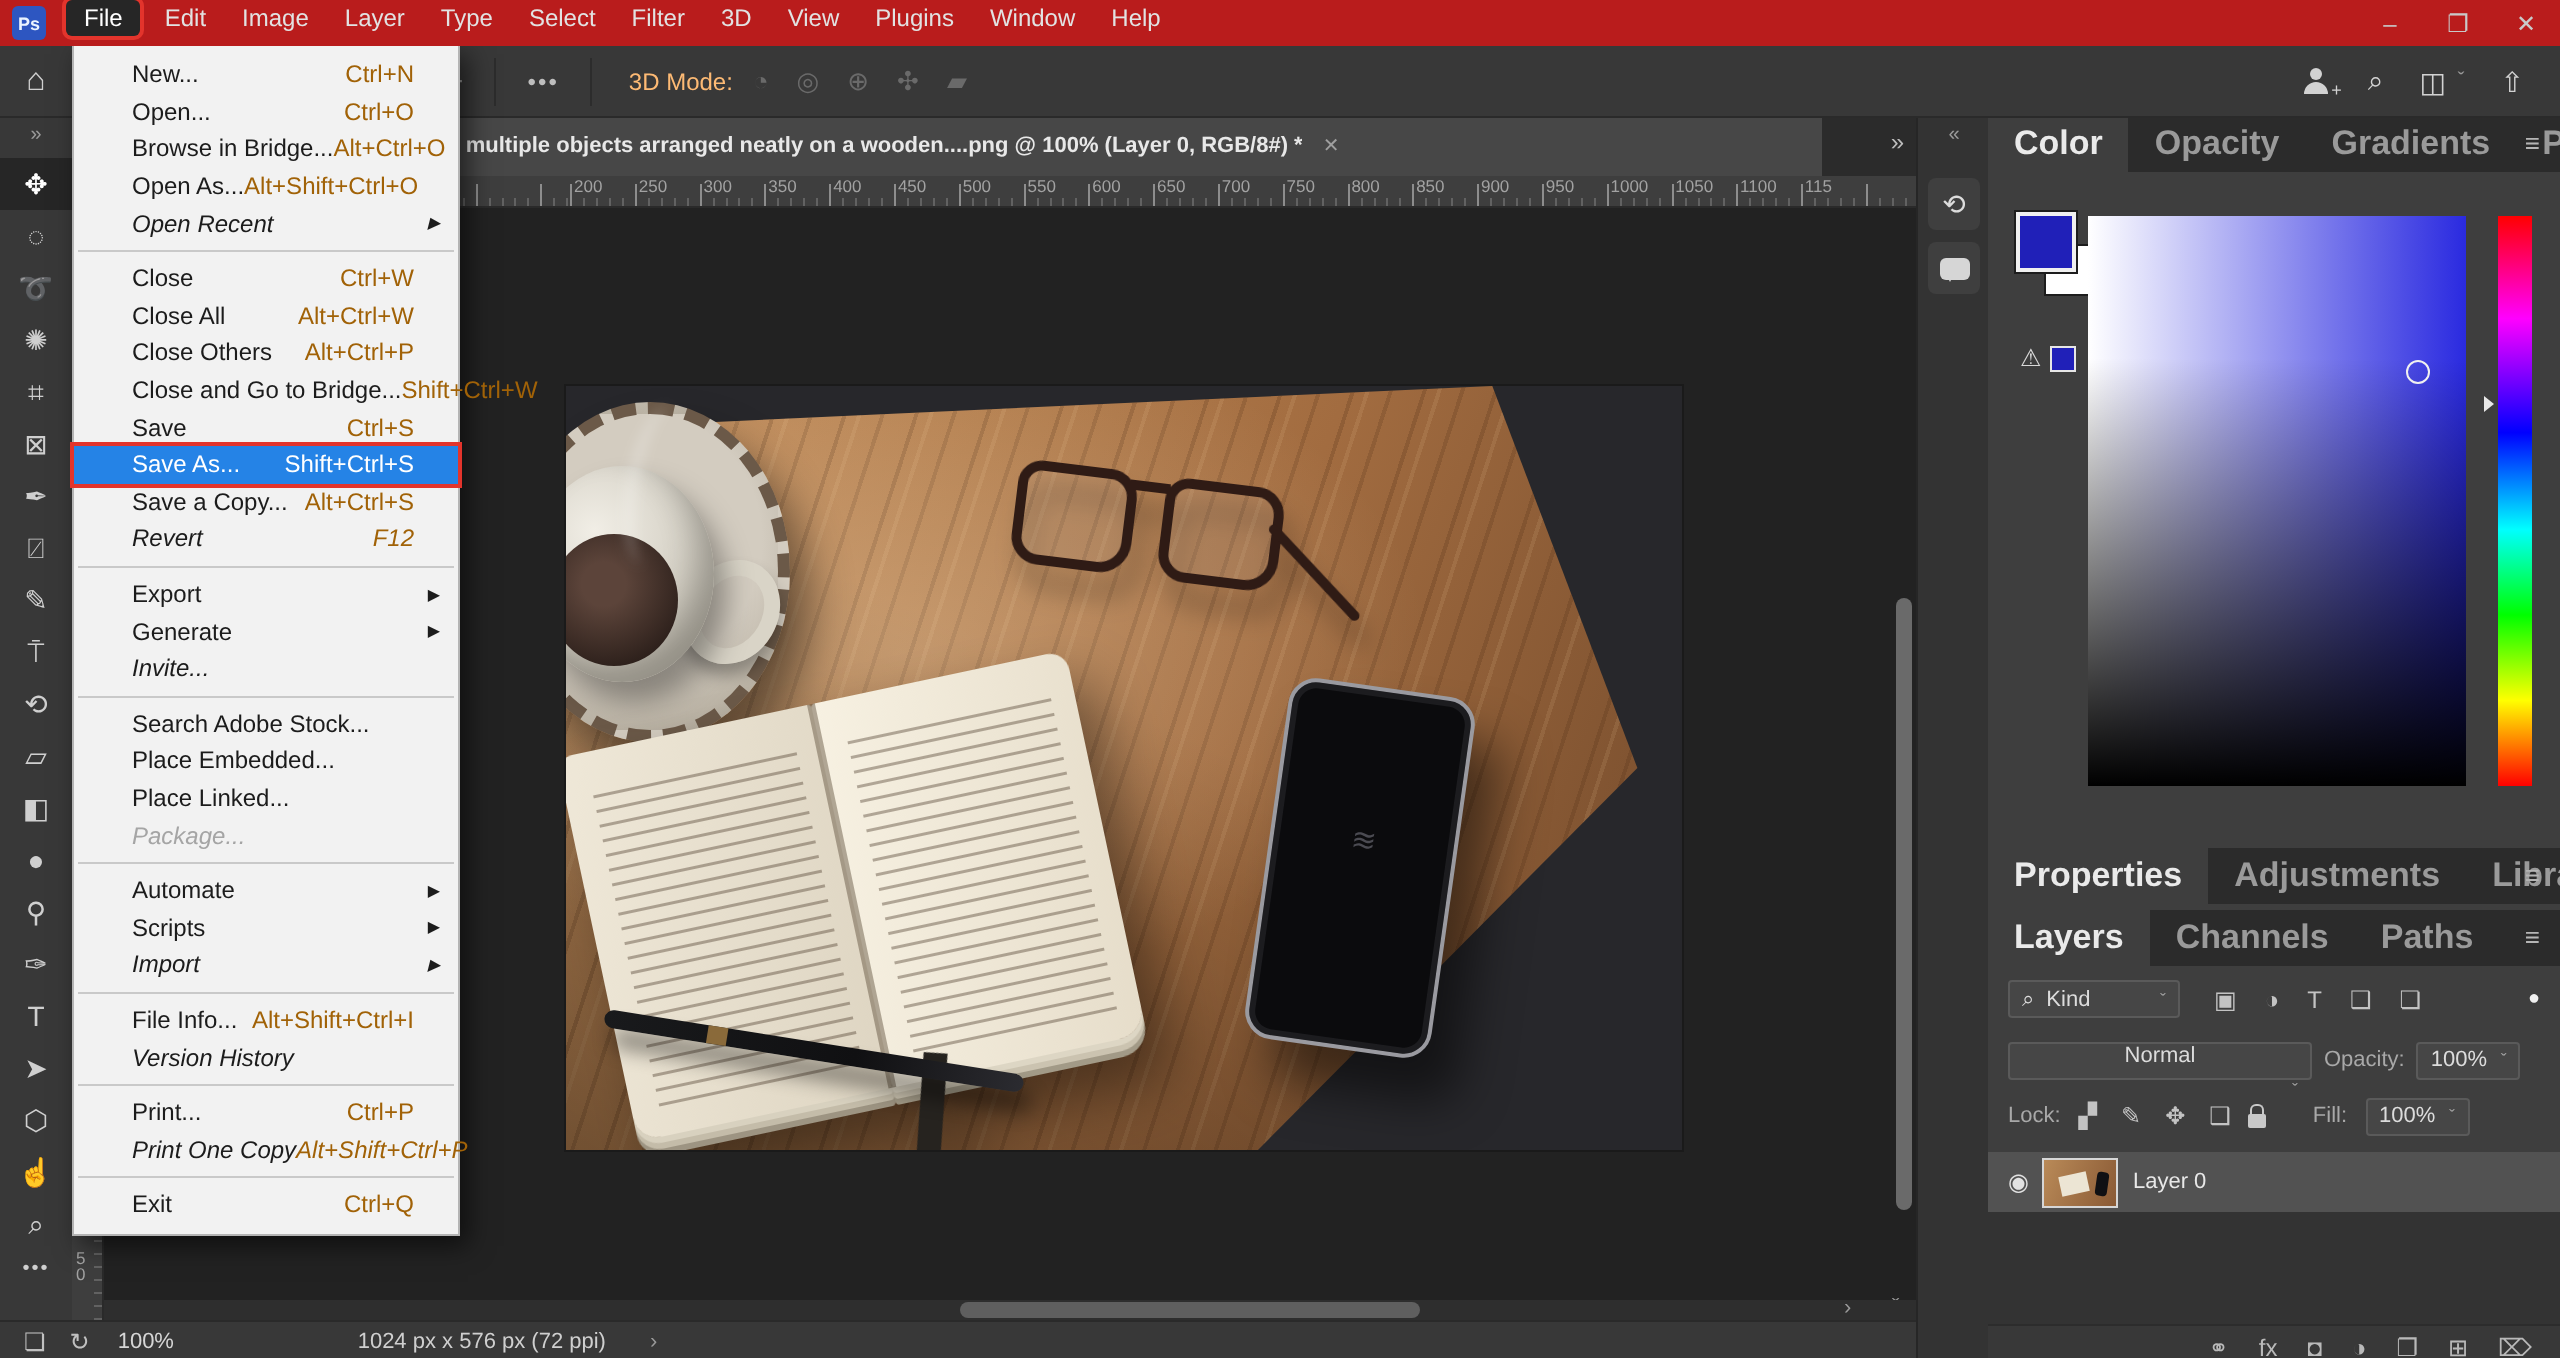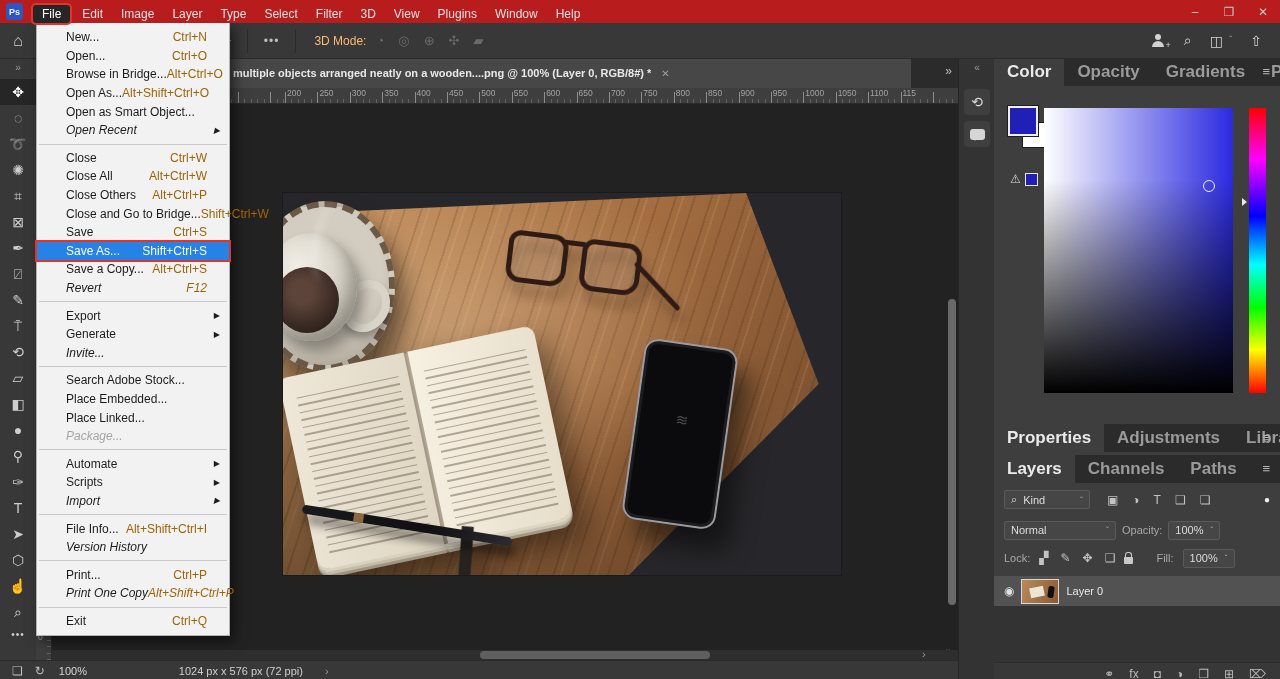--- a/index.html
+++ b/index.html
@@ -5,21 +5,21 @@
   html,body{margin:0;padding:0;background:#1b1b1b;}
   #app{position:relative;width:1280px;height:679px;overflow:hidden;
        font-family:"Liberation Sans",sans-serif;background:#232323;color:#d6d6d6;
        -webkit-font-smoothing:antialiased;}
 
   
   #titlebar{position:absolute;left:0;top:0;width:1280px;height:23px;background:#b91c1c;
             display:flex;align-items:center;font-size:12px;z-index:120;}
   #ps-logo{width:17px;height:17px;margin:0 7px 0 6px;border-radius:3px;background:#2d56c1;
            color:#eaf3ff;font-size:9px;font-weight:bold;display:flex;align-items:center;justify-content:center;}
-  #menubar-items{display:flex;height:100%;align-items:flex-end;}
+  #menubar-items{display:flex;height:100%;align-items:flex-start;}
   .mb-item{padding:2px 9px;color:#e2e2e2;cursor:default;border-radius:3px;}
   .mb-item.hl{background:#262626;box-shadow:0 0 0 2px #e3342c;color:#ffffff;margin:0 3px;}
   #win-controls{margin-left:auto;display:flex;align-items:center;gap:0;height:100%;}
   .win-btn{width:34px;height:100%;display:flex;align-items:center;justify-content:center;
            color:#c9c9c9;font-size:12px;}
 
   
   #optionsbar{position:absolute;left:0;top:23px;width:1280px;height:35px;background:#383838;
               border-bottom:1px solid #2a2a2a;display:flex;align-items:center;font-size:12px;z-index:60;}
   #home-btn{width:36px;height:100%;display:flex;align-items:center;justify-content:center;
@@ -186,21 +186,21 @@
   .lrow{display:flex;align-items:center;padding:0 10px;}
   #filter-row{height:33px;gap:9px;}
   .ddl{background:#464646;border:1px solid #5a5a5a;border-radius:2px;height:19px;display:flex;
        align-items:center;padding:0 6px;color:#dcdcdc;gap:6px;box-sizing:border-box;}
   #kind-box{width:86px;justify-content:flex-start;}
   #kind-box .chev{margin-left:auto;}
   .chev{font-size:9px;color:#a5a5a5;}
   .filter-icon{color:#c3c3c3;font-size:12px;}
   #filter-dot{margin-left:auto;color:#f0f0f0;font-size:10px;}
   #blend-row{height:28px;gap:6px;}
-  #blend-box{width:112px;}
+  #blend-box{width:152px;flex-direction:column;}
   #blend-box .chev{margin-left:auto;}
   .dim-label{color:#a8a8a8;}
   .val-box{width:52px;}
   .val-box .chev{margin-left:auto;}
   #lock-row{height:28px;gap:9px;}
   .lock-icon{color:#c3c3c3;font-size:12px;}
   .css-lock{width:9px;height:7px;border-radius:1px;background:#c9c9c9;position:relative;margin-top:4px;}
   .css-lock::before{content:"";position:absolute;top:-5px;left:1px;width:5px;height:4px;
                     border:1.5px solid #c9c9c9;border-bottom:none;border-radius:3px 3px 0 0;}
   #fill-label{margin-left:14px;}
@@ -445,25 +445,20 @@
       <div class="mi">
         <span class="mi-label">Browse in Bridge...</span>
         <span class="mi-short">Alt+Ctrl+O</span>
 
       </div>
       <div class="mi">
         <span class="mi-label">Open As...</span>
         <span class="mi-short">Alt+Shift+Ctrl+O</span>
 
       </div>
-      <div class="mi">
-        <span class="mi-label">Open as Smart Object...</span>
-        <span class="mi-short"></span>
-
-      </div>
       <div class="mi sep has-sub">
         <span class="mi-label">Open Recent</span>
         <span class="mi-short"></span>
         <span class="mi-arrow">▶</span>
       </div>
       <div class="mi">
         <span class="mi-label">Close</span>
         <span class="mi-short">Ctrl+W</span>
 
       </div>

